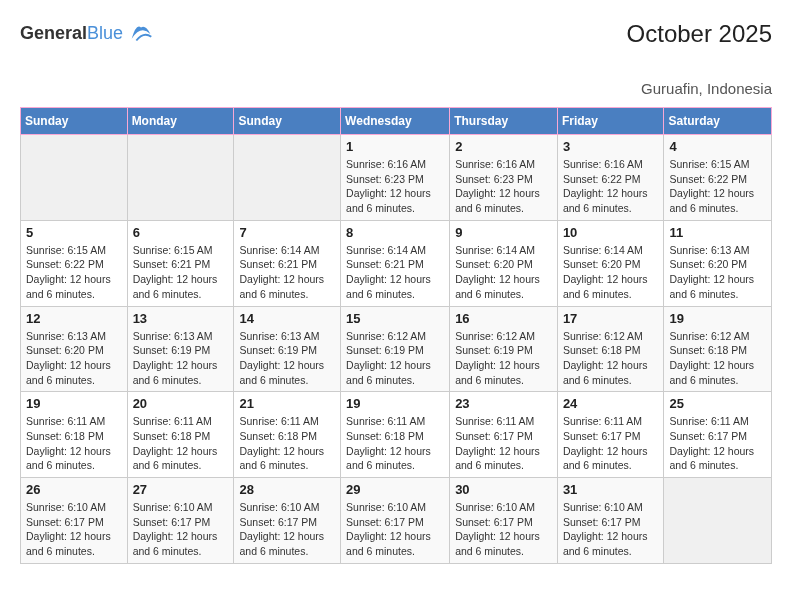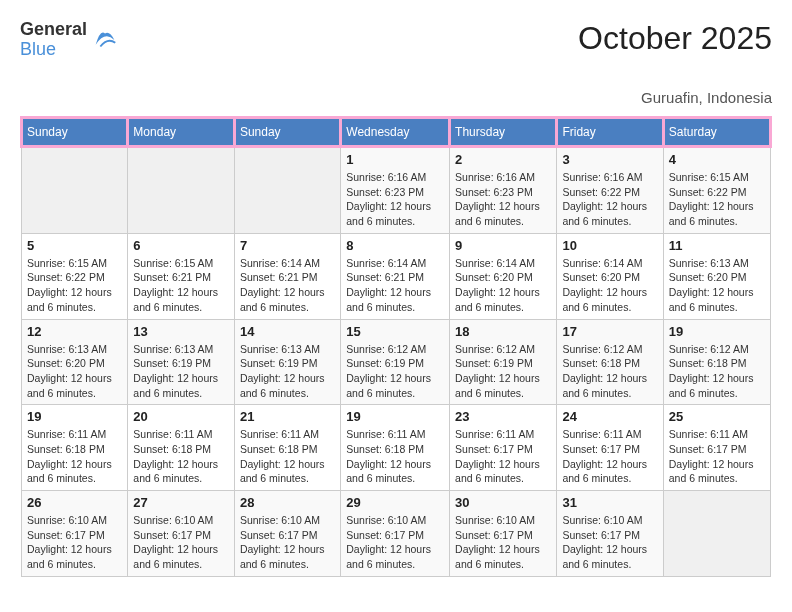--- a/index.html
+++ b/index.html
@@ -15,21 +15,21 @@
       justify-content: space-between;
       align-items: flex-start;
       margin-bottom: 10px;
     }
     .logo {
       display: flex;
       align-items: center;
     }
     .logo-text {
       display: flex;
-      flex-direction: column;
+      flex-direction: row;
       line-height: 1.1;
     }
     .logo-general {
       font-size: 18px;
       font-weight: bold;
       color: #333;
     }
     .logo-blue {
       font-size: 18px;
       font-weight: normal;
@@ -37,42 +37,42 @@
     }
     .logo-icon {
       width: 28px;
       height: 28px;
       margin-left: 4px;
     }
     .title-block {
       text-align: right;
     }
     .month-title {
-      font-size: 32px;
+      font-size: 24px;
       font-weight: normal;
       color: #222;
     }
     .subtitle {
       font-size: 15px;
       color: #555;
       margin-top: 32px;
     }
     .calendar {
       width: 100%;
       border-collapse: collapse;
       font-size: 11px;
     }
     .calendar th {
       background-color: #4a7fc1;
       color: #fff;
       padding: 6px 4px;
       text-align: left;
       font-size: 12px;
-      font-weight: normal;
-      border: 3px solid #f9a8d4;
+      font-weight: bold;
+      border: 1px solid #f9a8d4;
     }
     .calendar td {
       border: 1px solid #ccc;
       vertical-align: top;
       padding: 4px 5px;
       width: 113px;
       min-height: 80px;
       background: #fff;
     }
     .calendar tr:nth-child(odd) td {
@@ -191,21 +191,21 @@
         </td>
         <td>
           <div class="day-num">14</div>
           <div class="day-info">Sunrise: 6:13 AM<br>Sunset: 6:19 PM<br>Daylight: 12 hours and 6 minutes.</div>
         </td>
         <td>
           <div class="day-num">15</div>
           <div class="day-info">Sunrise: 6:12 AM<br>Sunset: 6:19 PM<br>Daylight: 12 hours and 6 minutes.</div>
         </td>
         <td>
-          <div class="day-num">18</div>
+          <div class="day-num">16</div>
           <div class="day-info">Sunrise: 6:12 AM<br>Sunset: 6:19 PM<br>Daylight: 12 hours and 6 minutes.</div>
         </td>
         <td>
           <div class="day-num">17</div>
           <div class="day-info">Sunrise: 6:12 AM<br>Sunset: 6:18 PM<br>Daylight: 12 hours and 6 minutes.</div>
         </td>
         <td>
           <div class="day-num">19</div>
           <div class="day-info">Sunrise: 6:12 AM<br>Sunset: 6:18 PM<br>Daylight: 12 hours and 6 minutes.</div>
         </td>

